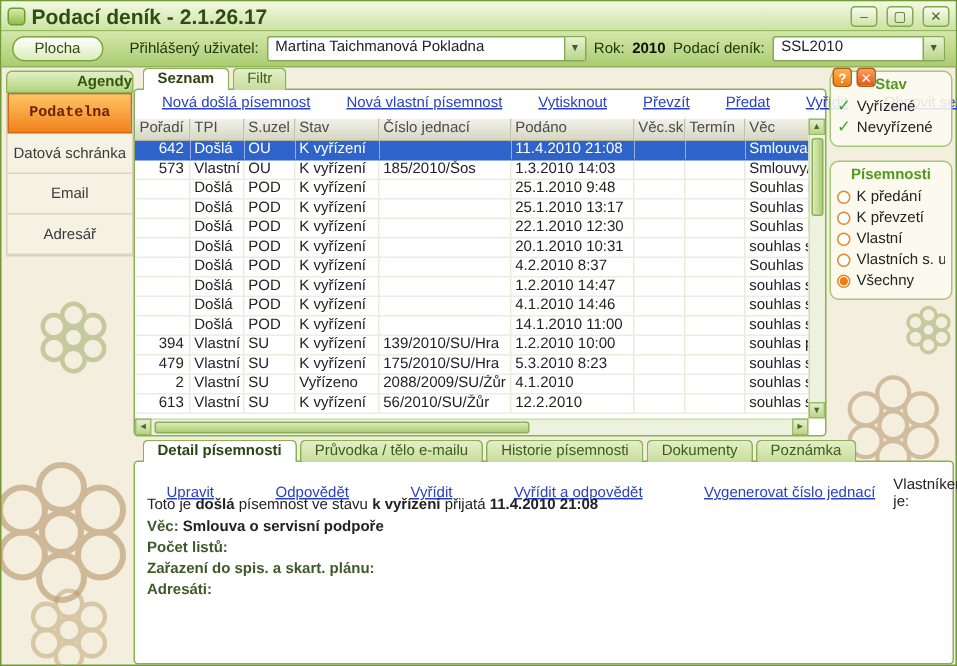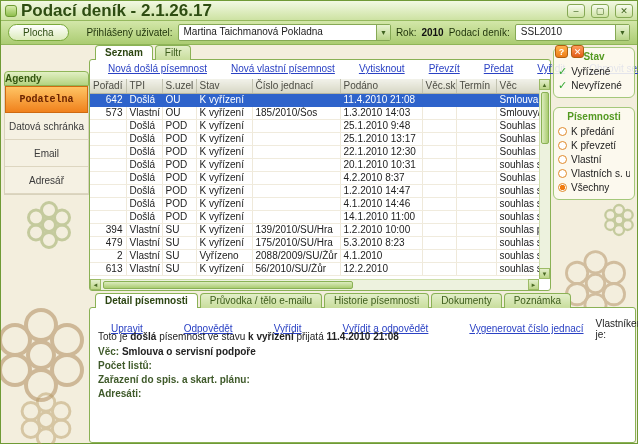--- a/index.html
+++ b/index.html
@@ -14,21 +14,21 @@
 
   
   .titlebar {
     position:absolute; left:0; top:0; right:0; height:20px;
     background:linear-gradient(#f2f9e3,#cde2a2);
     border-bottom:1px solid #95b95e;
     display:flex; align-items:center; gap:4px; padding:0 4px; z-index:10;
   }
   .app-icon { width:12px; height:12px; border:1px solid #6d9a33; border-radius:3px;
     background:linear-gradient(#d8ecad,#8fbf4d); }
-  .titlebar .title { flex:1; font-size:17px; font-weight:bold; color:#2e4d12; }
+  .titlebar .title { flex:1; font-size:14px; font-weight:bold; color:#2e4d12; }
   .win-btn { width:18px; height:14px; margin-left:2px; border:1px solid #86a955; border-radius:3px;
     background:linear-gradient(#f8fcf1,#cfe3a4); color:#41661f; font-size:9px; line-height:12px;
     text-align:center; cursor:default; }
 
   
   .topbar {
     position:absolute; left:0; top:20px; right:0; height:24px;
     background:linear-gradient(#d3e7a9,#abcc72);
     border-bottom:1px solid #8fb558;
     display:flex; align-items:center; padding:0 7px; z-index:10;
@@ -43,22 +43,22 @@
   .combo .arrow { width:14px; border-left:1px solid #86a955;
     background:linear-gradient(#e8f3d2,#b9d589); display:flex; align-items:center; justify-content:center;
     font-size:7px; color:#3f6320; }
 
   
   .client { position:absolute; left:0; top:44px; right:0; bottom:0; }
   .flower { position:absolute; z-index:0; }
 
   
   .agendy { position:absolute; left:3px; top:2px; width:85px; z-index:1; }
-  .agendy-header { height:15px; line-height:14px; text-align:left; font-weight:bold; color:#33550f;
-    background:linear-gradient(#e2f0c4,#b4d380); border:1px solid #8fb558; border-radius:4px 4px 0 0;margin-top:24px; }
+  .agendy-header { height:15px; line-height:14px; text-align:right; font-weight:bold; color:#33550f;
+    background:linear-gradient(#e2f0c4,#b4d380); border:1px solid #8fb558; border-radius:4px 4px 0 0; }
   .agendy-items { border:1px solid #d8d2bc; border-top:none; background:rgba(247,243,231,.6); }
   .agendy-item { height:27px; display:flex; align-items:center; justify-content:center; text-align:center;
     color:#3a3a3a; border-bottom:1px solid #ddd6c0; padding:0 2px; line-height:11px; }
   .agendy-item.active { background:linear-gradient(#ffc464,#f0811c); color:#6b2400; font-weight:bold;
     border:1px solid #cf6a10;font-family:Liberation Mono, monospace; }
 
   
   .tabs { position:absolute; top:0; left:6px; display:flex; gap:2px; z-index:3; }
   .tab { height:15px; padding:0 9px; line-height:14px; border:1px solid #8ab155; border-bottom:none;
     border-radius:4px 4px 0 0; background:linear-gradient(#e3efc9,#c8dd9c); color:#3c5c1a; white-space:nowrap; }

